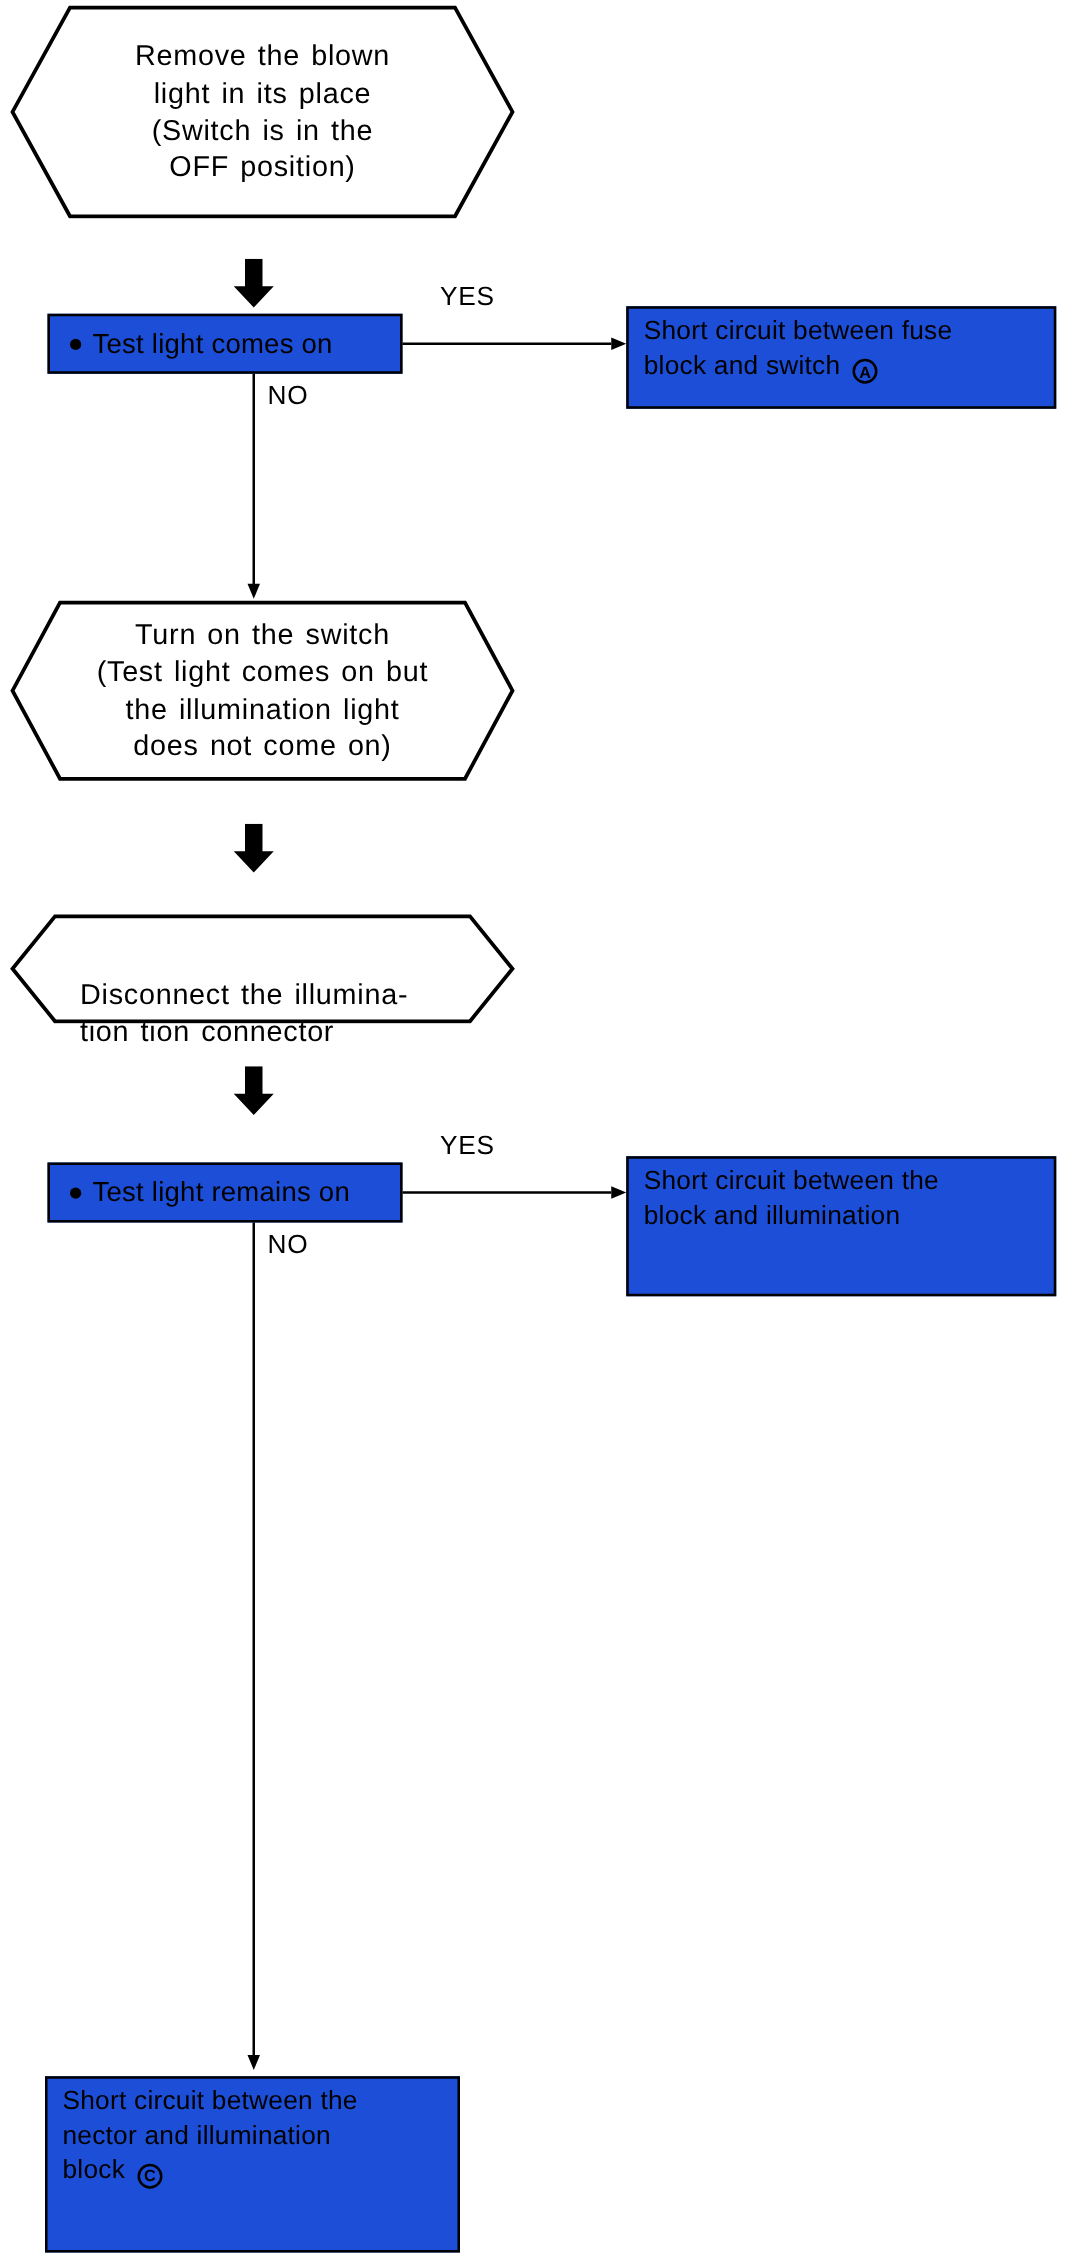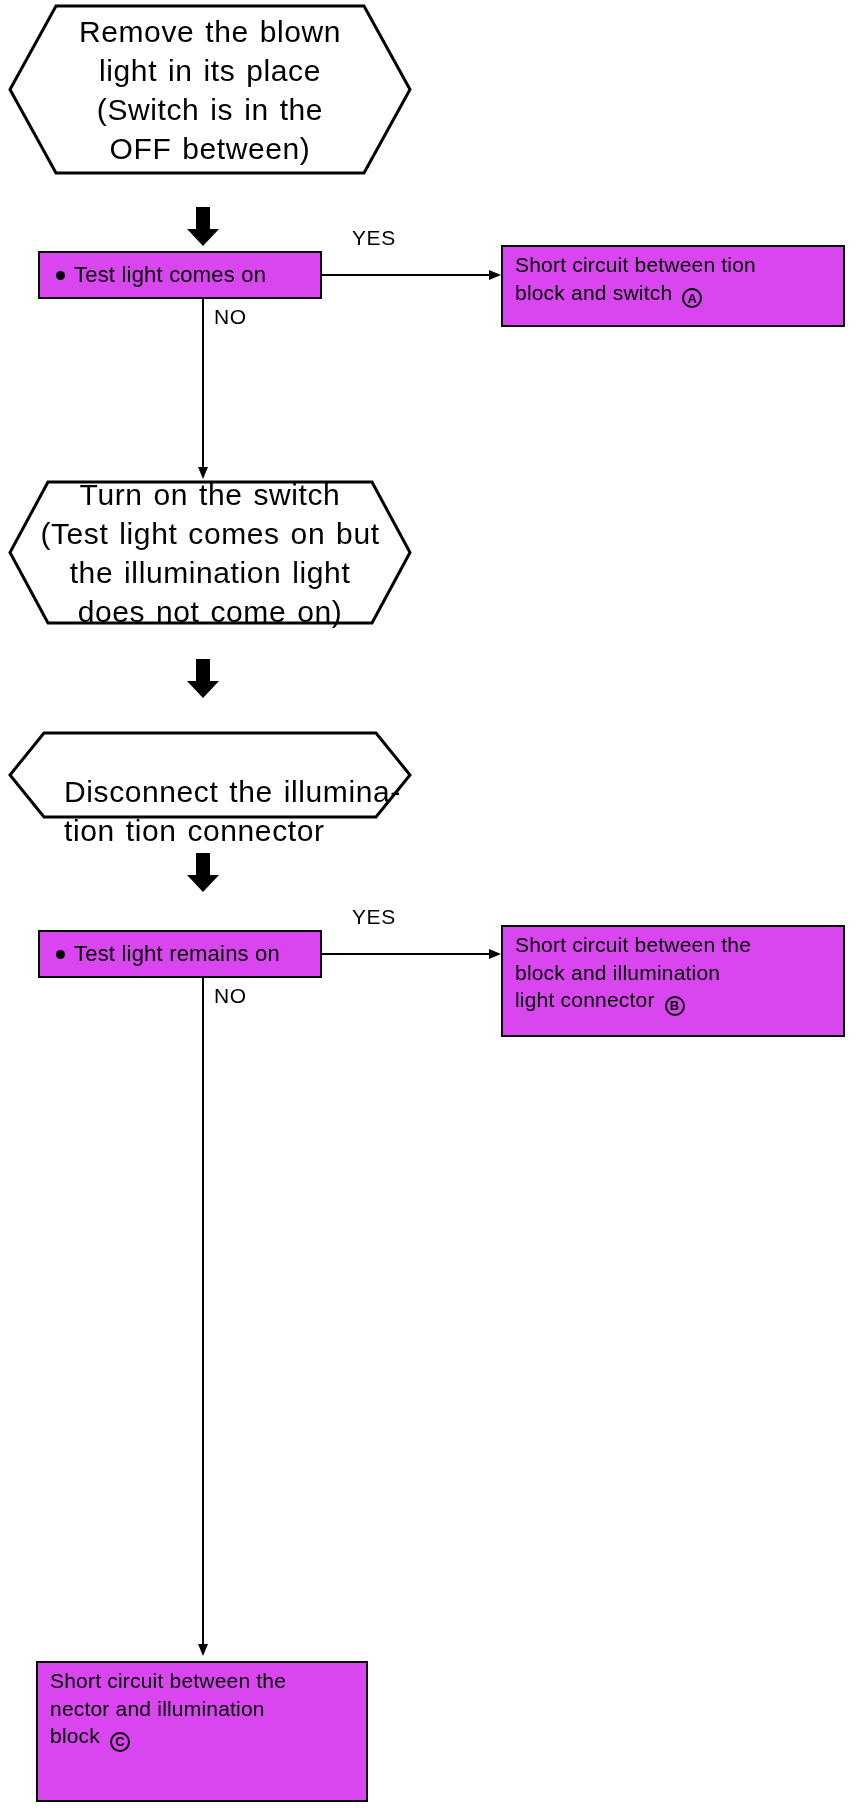--- a/index.html
+++ b/index.html
@@ -49,21 +49,21 @@
     text-align: left;
     padding-left: 56px;
     box-sizing: border-box;
     margin-top: 36px;
   }
 
   
   .rect {
     position: absolute;
     border: 2px solid #000;
-    background: #d946ef;
+    background: #1d4ed8;
     box-sizing: border-box;
   }
   .rect-text {
     position: absolute;
     left: 0;
     top: 0;
     width: 100%;
     height: 100%;
     display: flex;
     flex-direction: column;
@@ -143,38 +143,38 @@
     border: 2px solid #000;
     border-radius: 50%;
     font-size: 13px;
     font-weight: bold;
     line-height: 1;
     vertical-align: -3px;
     margin-left: 10px;
     box-sizing: border-box;
   }
 
-  .t24 { font-size: 30px; }
+  .t24 { font-size: 23px; }
   .t22 { font-size: 22px; }
   .t21 { font-size: 21px; }
 </style>
 </head>
 <body>
 
 <div id="flowchart-root">
 
   <div class="hex" style="left:8px; top:4px; width:404px; height:171px;">
     <svg width="404" height="171" viewBox="0 0 404 171">
       <polygon points="48,2 356,2 402,85.5 356,169 48,169 2,85.5" fill="#ffffff" stroke="#000000" stroke-width="3"></polygon>
     </svg>
     <div class="hex-text t24">
       <div>Remove the blown</div>
       <div>light in its place</div>
       <div>(Switch is in the</div>
-      <div>OFF between)</div>
+      <div>OFF position)</div>
     </div>
   </div>
 
   <div class="thick-arrow" style="left:186px; top:207px; width:34px; height:40px;">
     <svg width="34" height="40" viewBox="0 0 34 40">
       <polygon points="10,0 24,0 24,22 33,22 17,39 1,22 10,22" fill="#000000"></polygon>
     </svg>
   </div>
 
   <div class="rect" style="left:38px; top:251px; width:284px; height:48px;">
@@ -185,21 +185,21 @@
       </div>
     </div>
   </div>
 
   <div class="line-h" style="left:322px; top:274px; width:167px;"></div>
   <div class="arrowhead-right" style="left:489px; top:270px;"></div>
   <div class="branch-label t21" style="left:352px; top:226px;">YES</div>
 
   <div class="rect" style="left:501px; top:245px; width:344px; height:82px;">
     <div class="rect-text pad-result t21">
-      <div>Short circuit between tion</div>
+      <div>Short circuit between fuse</div>
       <div>
         <span>block and switch</span><span class="ref-circle">A</span>
       </div>
     </div>
   </div>
 
   <div class="line-v" style="left:202px; top:299px; width:2px; height:170px;"></div>
   <div class="arrowhead-down" style="left:198px; top:467px;"></div>
   <div class="branch-label t21" style="left:214px; top:305px;">NO</div>
 
@@ -247,23 +247,20 @@
   </div>
 
   <div class="line-h" style="left:322px; top:953px; width:167px;"></div>
   <div class="arrowhead-right" style="left:489px; top:949px;"></div>
   <div class="branch-label t21" style="left:352px; top:905px;">YES</div>
 
   <div class="rect" style="left:501px; top:925px; width:344px; height:112px;">
     <div class="rect-text pad-result t21">
       <div>Short circuit between the</div>
       <div>block and illumination</div>
-      <div>
-        <span>light connector</span><span class="ref-circle">B</span>
-      </div>
     </div>
   </div>
 
   <div class="line-v" style="left:202px; top:978px; width:2px; height:668px;"></div>
   <div class="arrowhead-down" style="left:198px; top:1644px;"></div>
   <div class="branch-label t21" style="left:214px; top:984px;">NO</div>
 
   <div class="rect" style="left:36px; top:1661px; width:332px; height:141px;">
     <div class="rect-text pad-result t21">
       <div>Short circuit between the</div>

